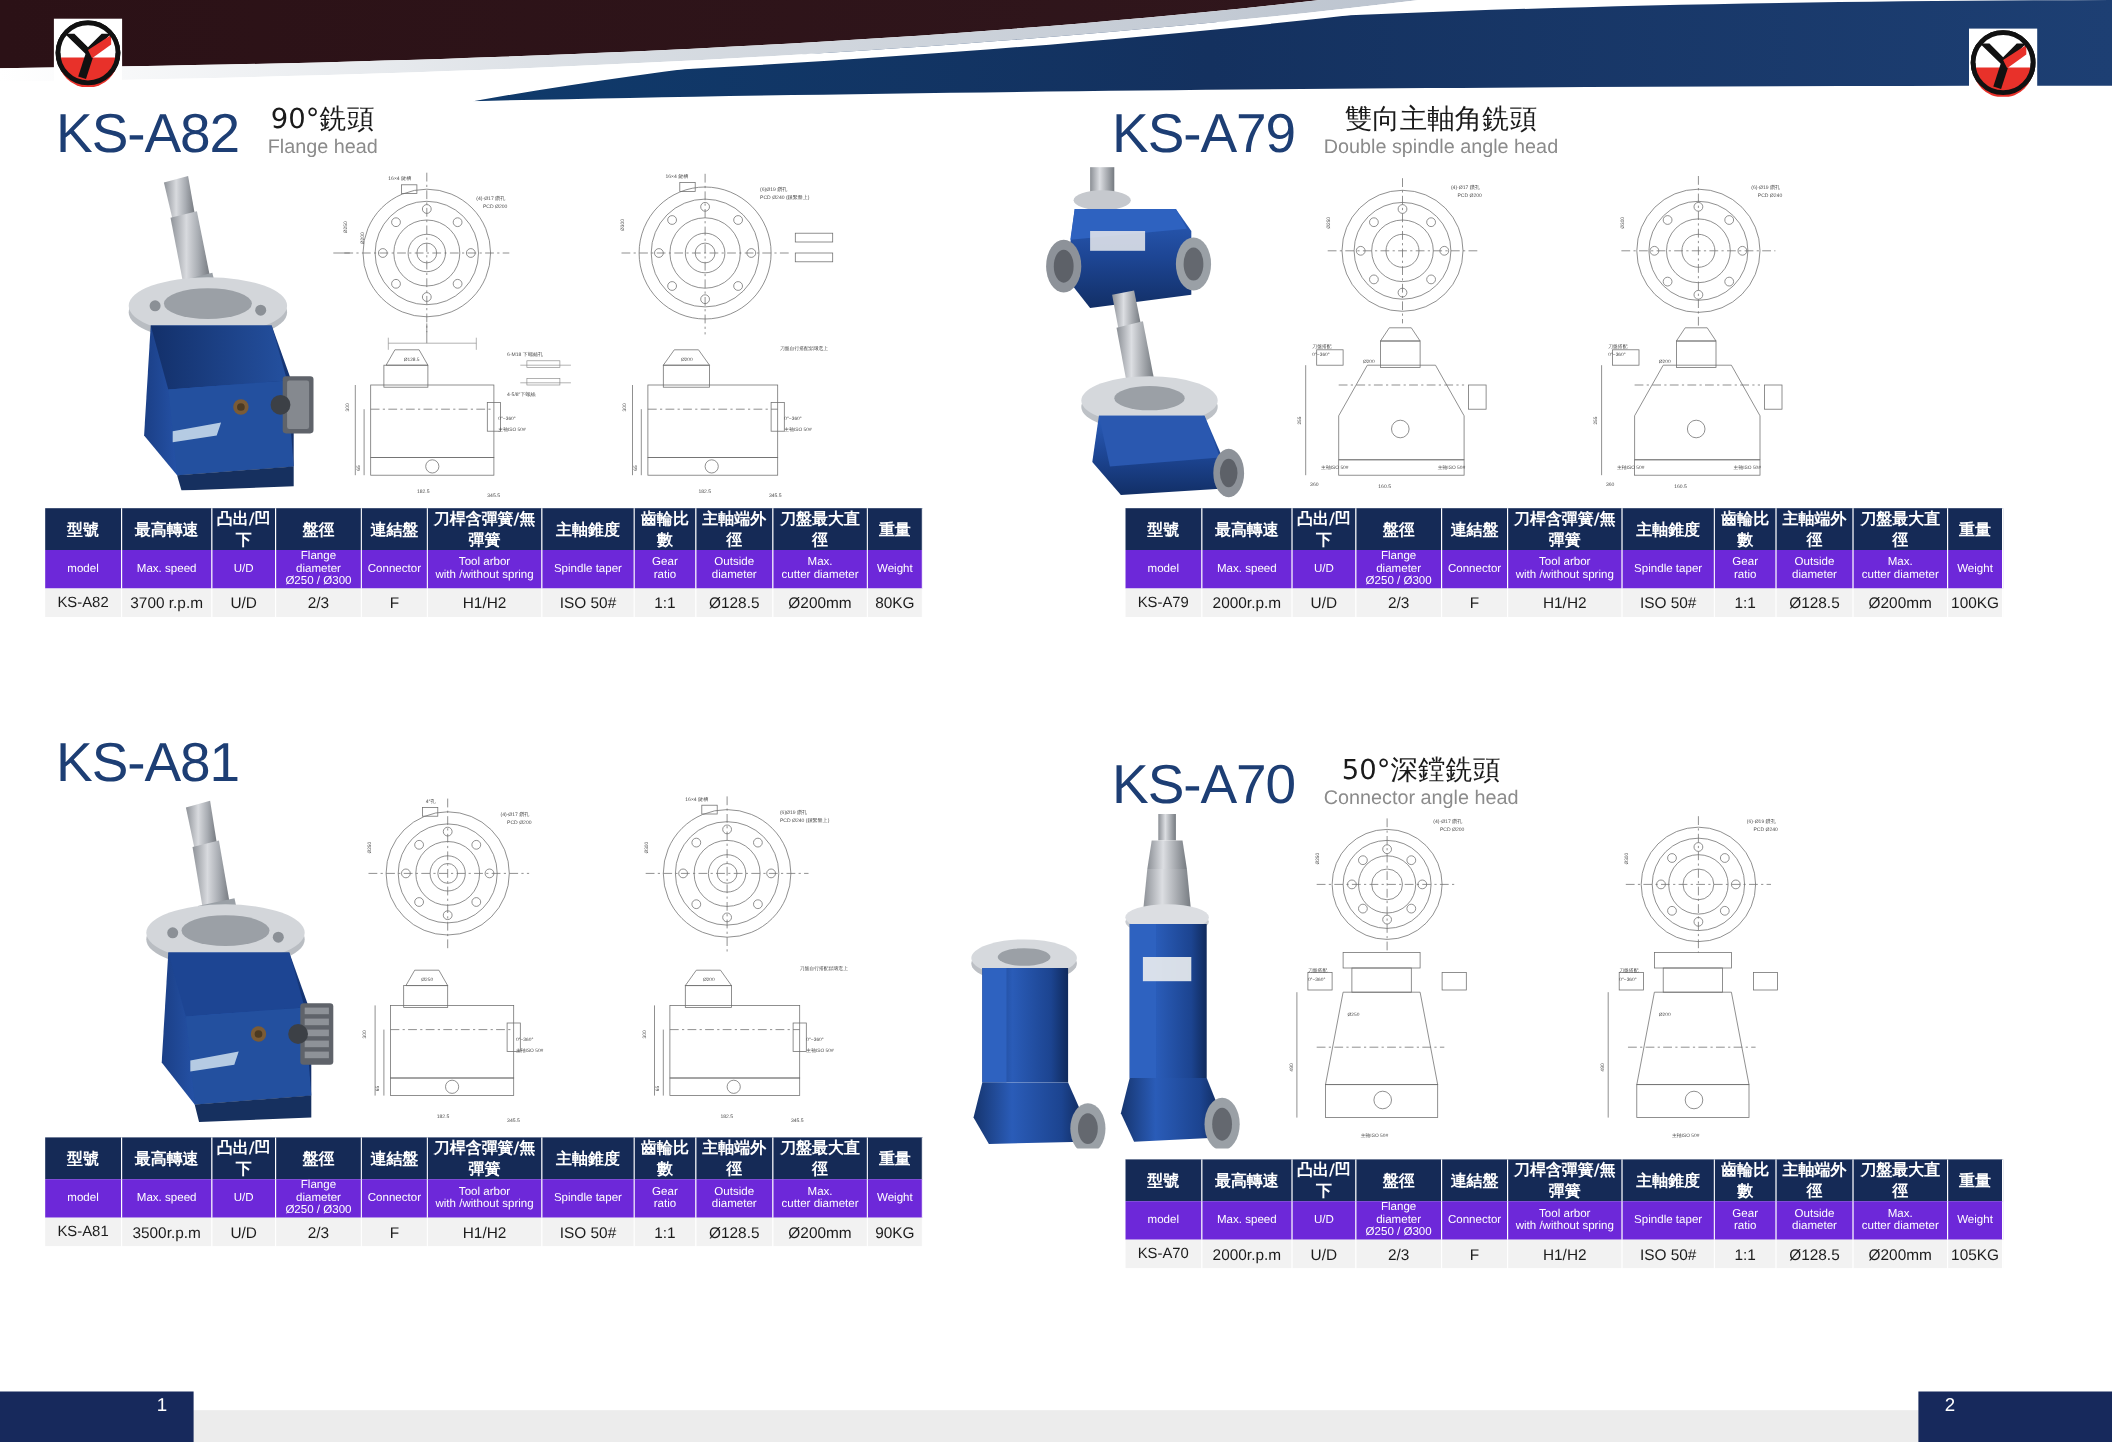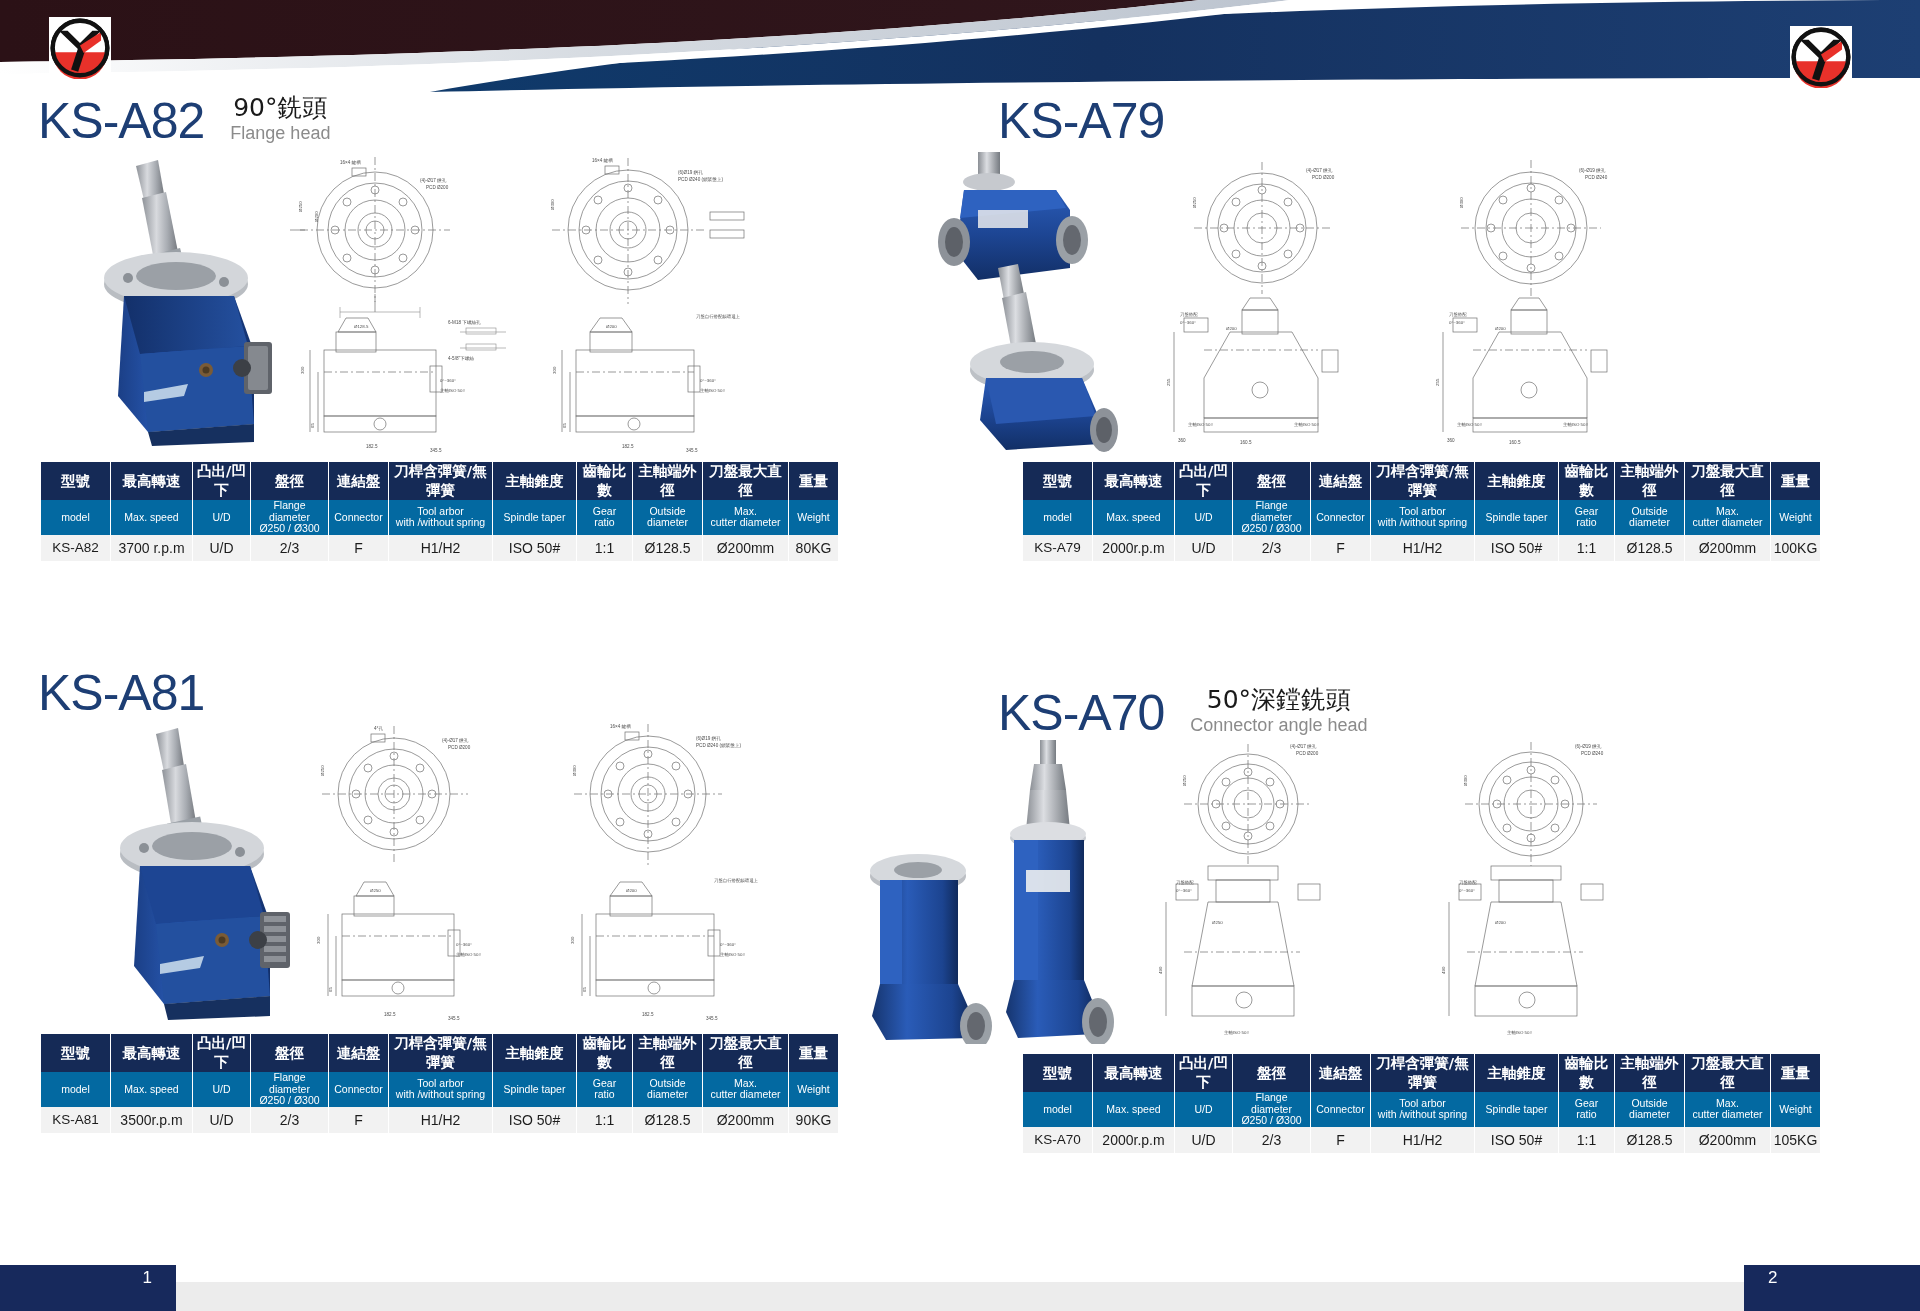--- a/index.html
+++ b/index.html
@@ -13,21 +13,21 @@
 
   
   .header{position:absolute;left:0;top:0;width:1920px;height:92px;overflow:hidden;}
   .header svg{display:block;}
   .logo-box{position:absolute;width:62px;height:62px;background:#fff;}
   .logo-left{left:49px;top:17px;}
   .logo-right{left:1790px;top:26px;}
   .logo-box svg{width:100%;height:100%;}
 
   
-  .product{position:absolute;}
+  .product{position:absolute;padding-left:13px;}
   .p1{left:0;top:80px;width:960px;}
   .p2{left:960px;top:80px;width:960px;}
   .p3{left:0;top:652px;width:960px;}
   .p4{left:960px;top:672px;width:960px;}
 
   .title-row{display:flex;align-items:flex-end;gap:26px;padding-left:38px;height:66px;}
   .model-code{
     font-size:50px;font-weight:400;color:#1d3e74;letter-spacing:-1px;
     line-height:50px;font-family:"Liberation Sans",sans-serif;
   }
@@ -50,21 +50,21 @@
     border-left:1px solid #ffffff;border-right:1px solid #ffffff;
     text-align:center;vertical-align:middle;padding:0 2px;
   }
   .hdr-cn th{
     background:#152a56;color:#ffffff;height:22px;
     font-size:14.5px;font-weight:bold;
     font-family:"DejaVu Sans","Liberation Sans",sans-serif;
     letter-spacing:0px;
   }
   .hdr-en th{
-    background:#0369a1;color:#ffffff;height:28px;
+    background:#6d28d9;color:#ffffff;height:28px;
     font-size:10.5px;font-weight:normal;line-height:11.5px;margin-left:41px;
   }
   .row-val td{
     background:#f2f2f2;color:#1c1c1c;height:26px;
     font-size:14px;border-bottom:1px solid #ffffff;
   }
   .row-val td.mdl{font-size:13.5px;}
   .cellsub{display:block;}
 
   
@@ -385,20 +385,24 @@
           <td>80KG</td>
         </tr>
       </tbody>
     </table>
   </div>
 </div>
 
 <div class="product p2">
   <div class="title-row">
     <div class="model-code">KS-A79</div>
+    <div class="title-text">
+      <div class="title-cn">雙向主軸角銑頭</div>
+      <div class="title-en">Double spindle angle head</div>
+    </div>
   </div>
   <div class="figure">
     <div class="photo" style="left:-100px;top:-4px;">
       <svg width="320" height="310" viewBox="0 0 320 310">
         <defs>
           <linearGradient id="blue2" x1="0" y1="0" x2="0" y2="1">
             <stop offset="0" stop-color="#2a5cb8"></stop>
               <stop offset="0.5" stop-color="#1d4593"></stop>
               <stop offset="1" stop-color="#122f66"></stop>
           </linearGradient>

